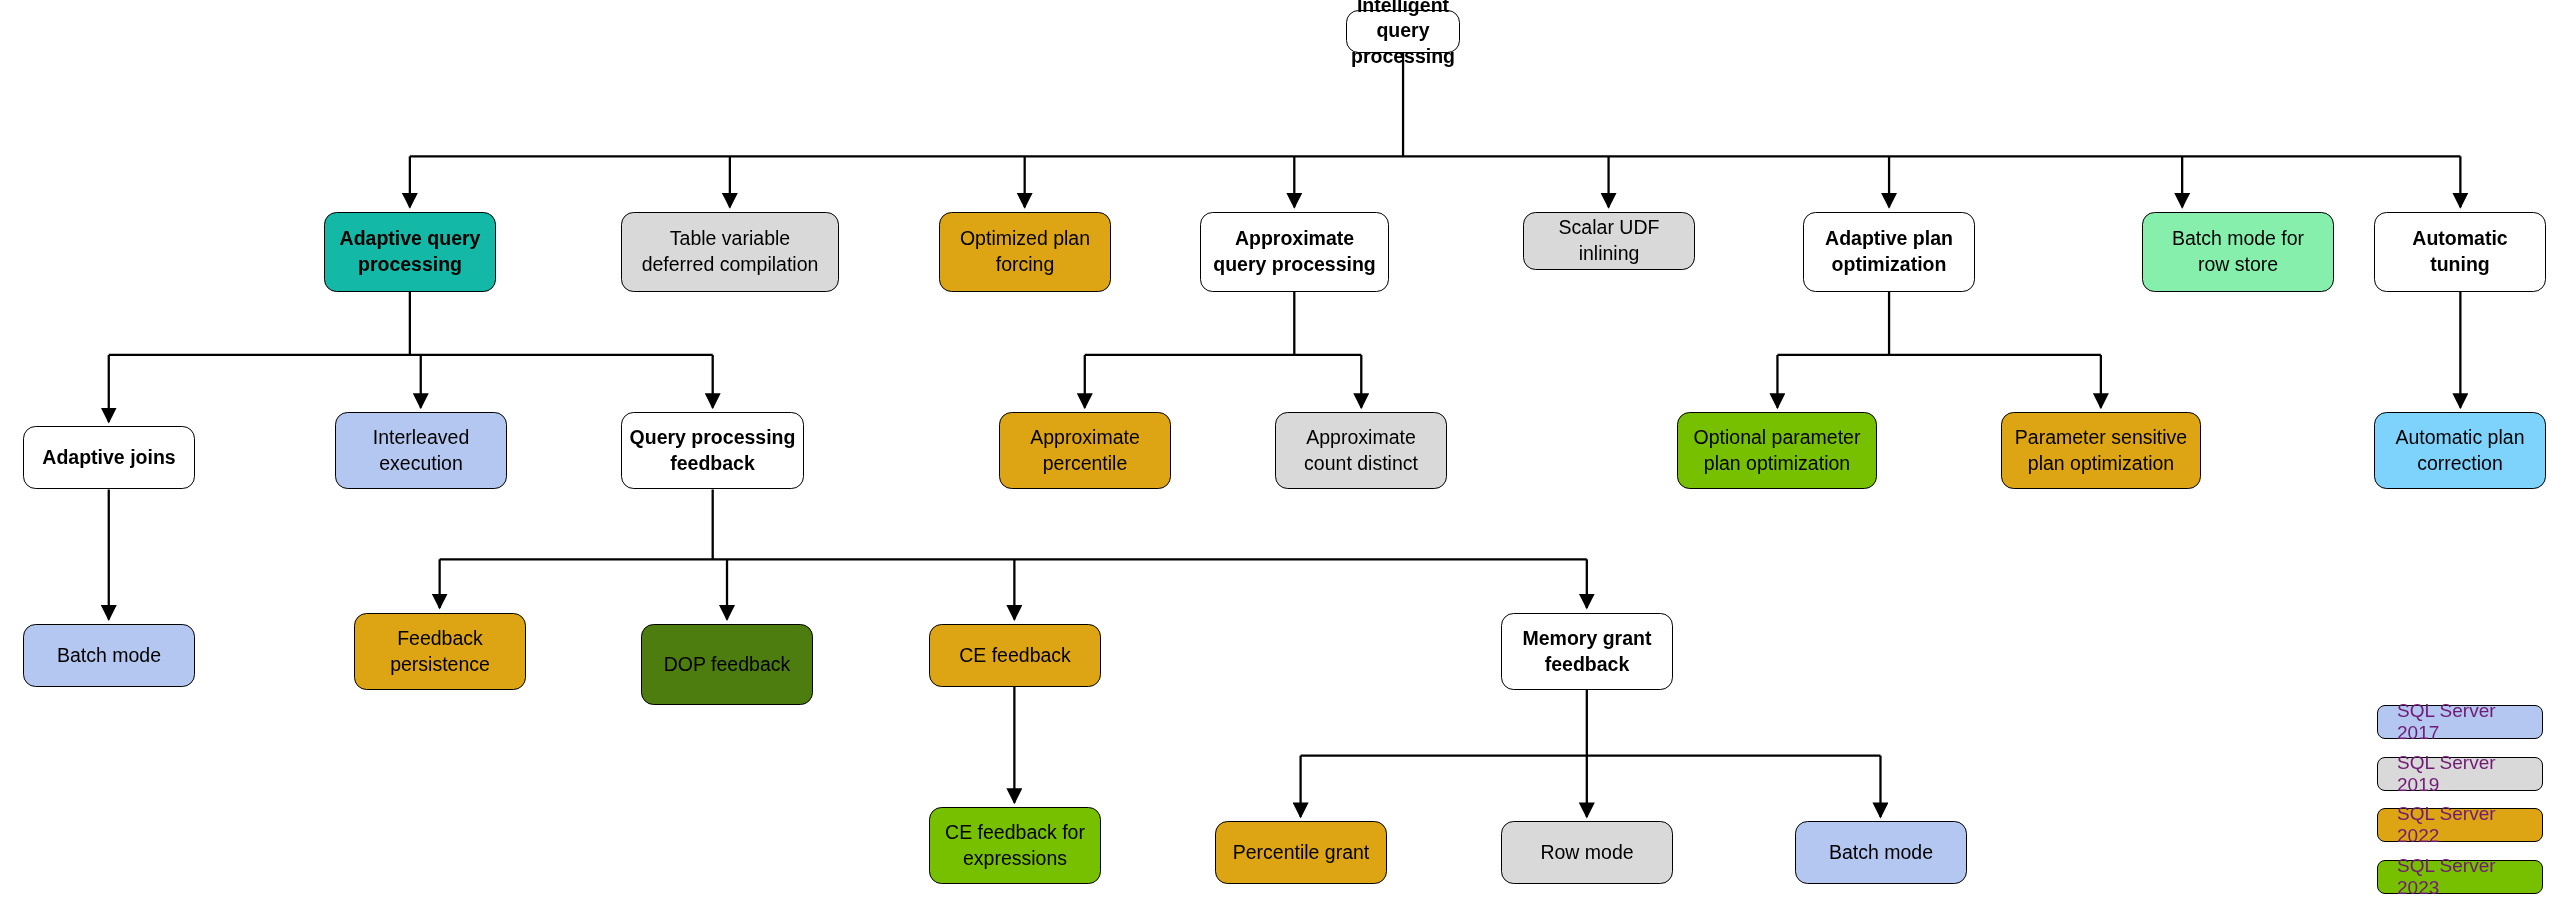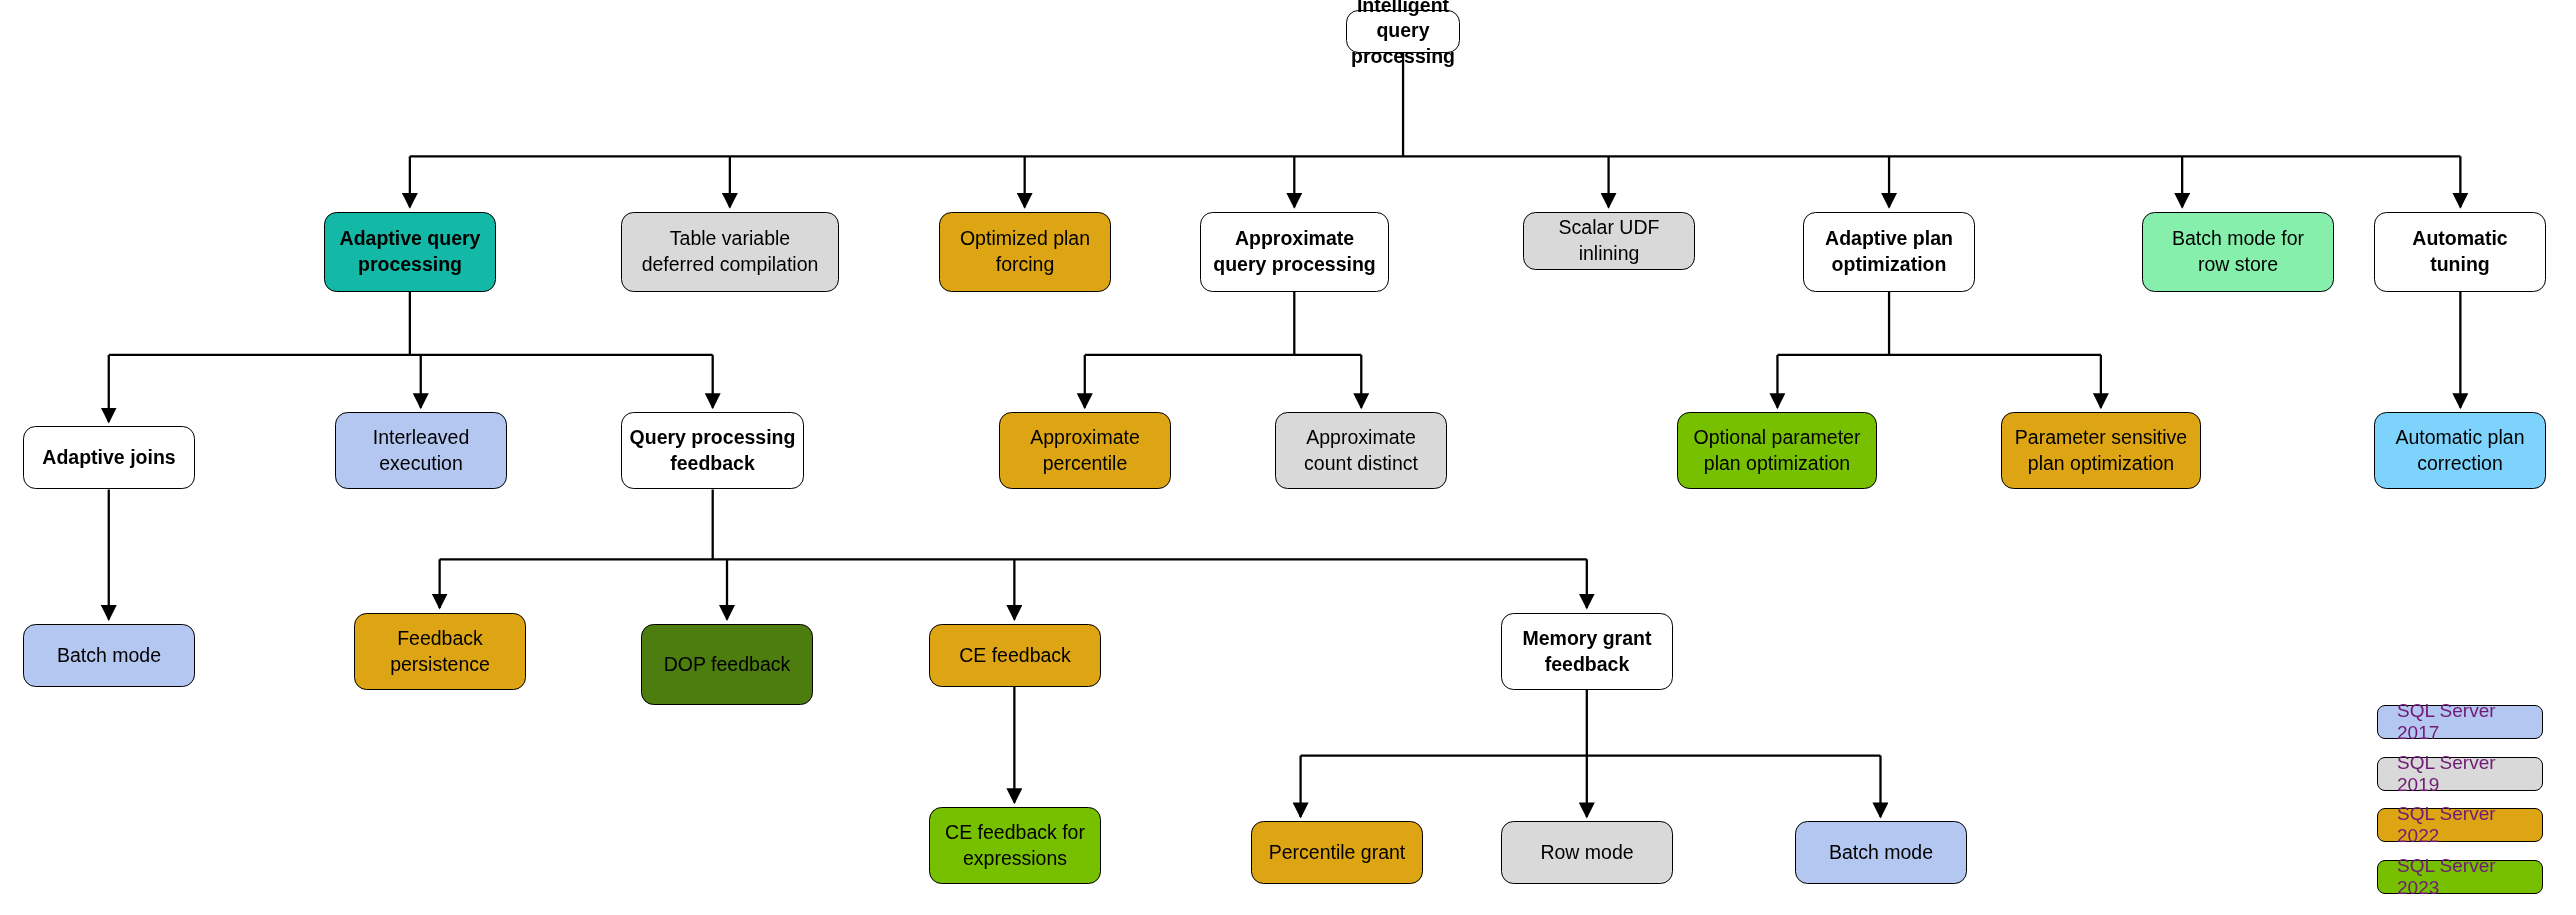--- a/index.html
+++ b/index.html
@@ -206,21 +206,21 @@
         <span class="label">CE feedback</span>
       </div>
       <div class="node root" style="left: 1501px; top: 613px; width: 172px; height: 77px; background: rgb(255, 255, 255);">
         <span class="label">Memory grant
 feedback</span>
       </div>
       <div class="node" style="left: 929px; top: 807px; width: 172px; height: 77px; background: rgb(118, 192, 0);">
         <span class="label">CE feedback for
 expressions</span>
       </div>
-      <div class="node" style="left: 1215px; top: 821px; width: 172px; height: 63px; background: rgb(221, 165, 19); margin-left: 36px;">
+      <div class="node" style="left: 1215px; top: 821px; width: 172px; height: 63px; background: rgb(221, 165, 19);">
         <span class="label">Percentile grant</span>
       </div>
       <div class="node" style="left: 1501px; top: 821px; width: 172px; height: 63px; background: rgb(217, 217, 217);">
         <span class="label">Row mode</span>
       </div>
       <div class="node" style="left: 1795px; top: 821px; width: 172px; height: 63px; background: rgb(180, 199, 240);">
         <span class="label">Batch mode</span>
       </div>
     </div>
   <div id="legend-host">

